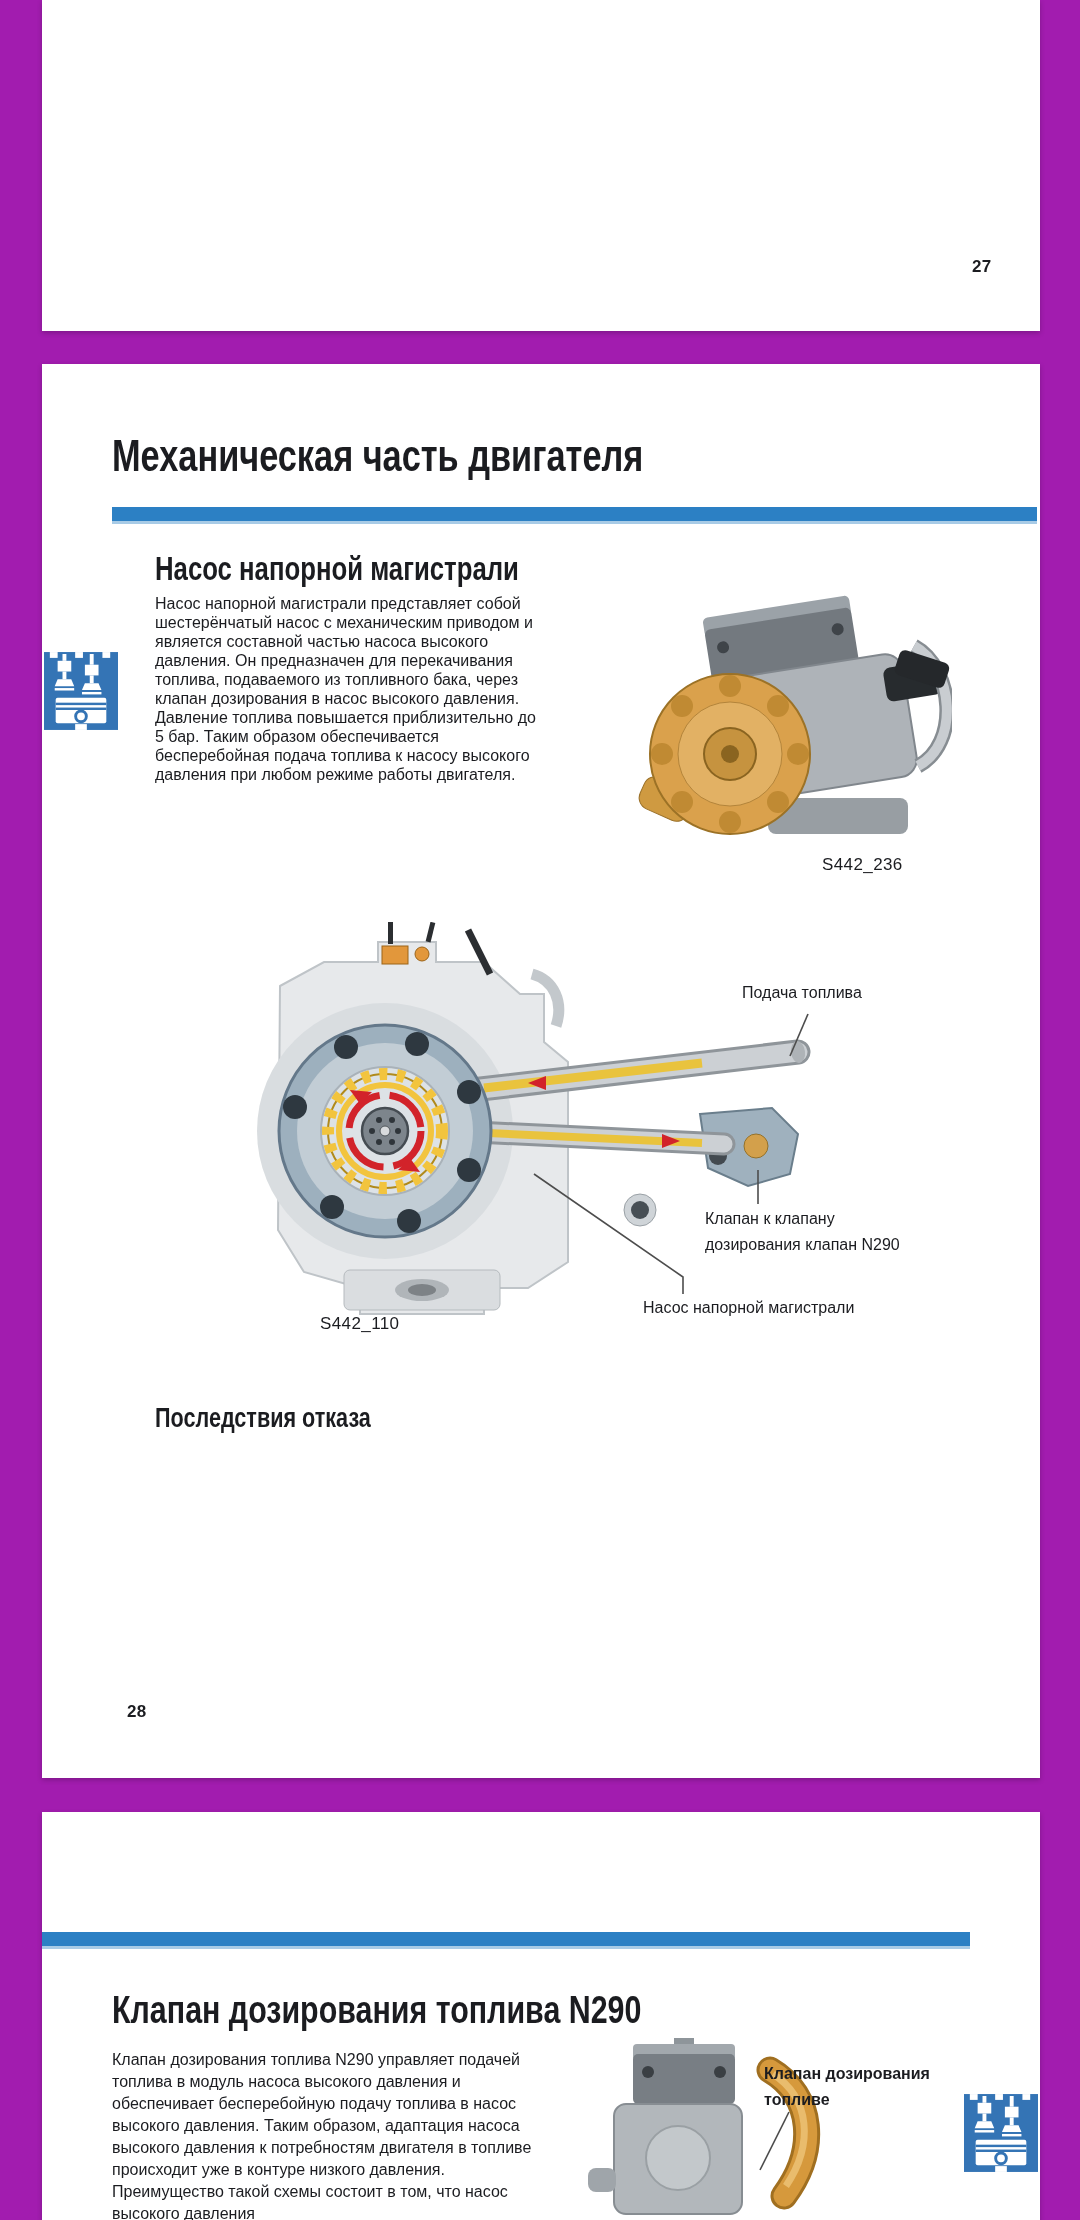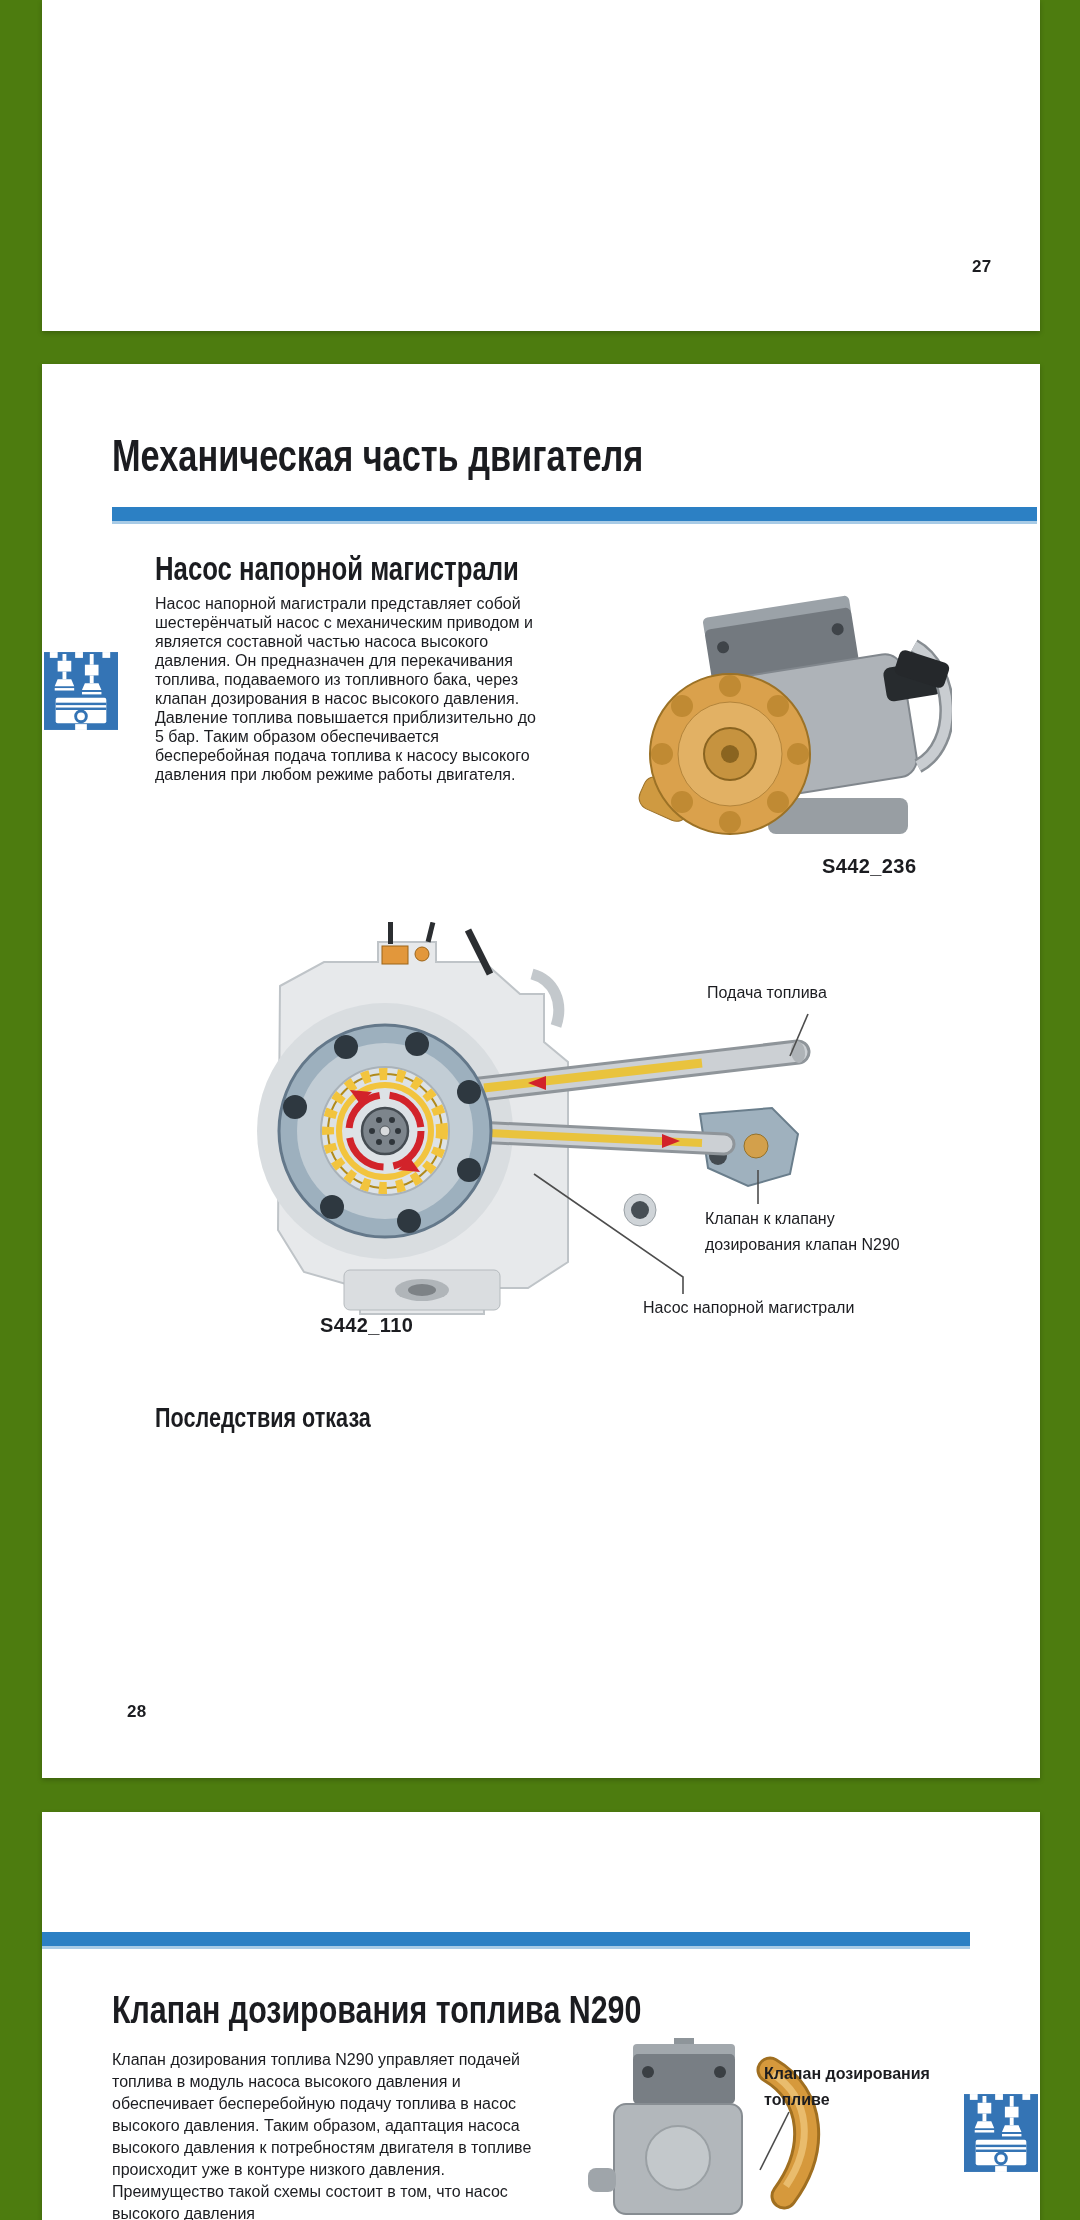--- a/index.html
+++ b/index.html
@@ -1,17 +1,17 @@
 <!DOCTYPE html>
 <html><head>
 <meta charset="utf-8">
 <style>
   html,body{margin:0;padding:0;}
   .screen{
-    position:relative;width:1080px;height:2220px;background:#4d7c0f;overflow:hidden;
+    position:relative;width:1080px;height:2220px;background:#a21caf;overflow:hidden;
     font-family:"Liberation Sans",sans-serif;color:#1b1c20;
   }
   .page{position:absolute;left:42px;width:998px;background:#ffffff;
     box-shadow:0 2px 5px rgba(0,0,0,0.22);}
   .p27{top:0;height:331px;}
   .p28{top:364px;height:1414px;}
   .p29{top:1812px;height:430px;}
   .pagenum{position:absolute;font-size:17px;font-weight:bold;letter-spacing:.3px;}
   .chapter-title{position:absolute;left:70px;top:70px;font-size:44px;font-weight:bold;
     white-space:nowrap;transform:scaleX(.78);transform-origin:left top;line-height:1;}
@@ -25,25 +25,25 @@
   .h1b{position:absolute;left:70px;top:178px;font-size:38px;font-weight:bold;white-space:nowrap;
     transform:scaleX(.80);transform-origin:left top;line-height:1.1;}
   .body-text{position:absolute;font-size:16px;line-height:19px;}
   .intro{left:113px;top:230px;width:398px;}
   .failure-text{left:113px;top:1087px;width:385px;}
   .body-29{left:70px;top:237px;width:424px;line-height:22px;}
   .fig{position:absolute;}
   .fig1{left:576px;top:228px;width:334px;height:262px;}
   .fig2{left:190px;top:558px;width:580px;height:420px;}
   .fig3{left:546px;top:226px;width:240px;height:204px;}
-  .fig-code{position:absolute;font-size:20px;font-weight:bold;letter-spacing:.4px;white-space:nowrap;}
+  .fig-code{position:absolute;font-size:17px;font-weight:normal;letter-spacing:.4px;white-space:nowrap;}
   .code-1{left:780px;top:491px;}
   .code-2{left:278px;top:926px;margin-top:24px;}
   .fig-label{position:absolute;font-size:16px;line-height:26px;white-space:nowrap;}
-  .lbl-supply{left:665px;top:616px;}
+  .lbl-supply{left:700px;top:616px;}
   .lbl-valve{left:663px;top:842px;}
   .lbl-pump{left:601px;top:931px;}
   .lbl-n290{left:722px;top:249px;font-weight:bold;}
   .badge{position:absolute;}
   .badge-left{left:2px;top:288px;}
   .badge-right{left:922px;top:282px;}
   .num-27{left:930px;top:257px;}
   .num-28{left:46px;top:1338px;margin-left:39px;}
 </style>
 </head>

